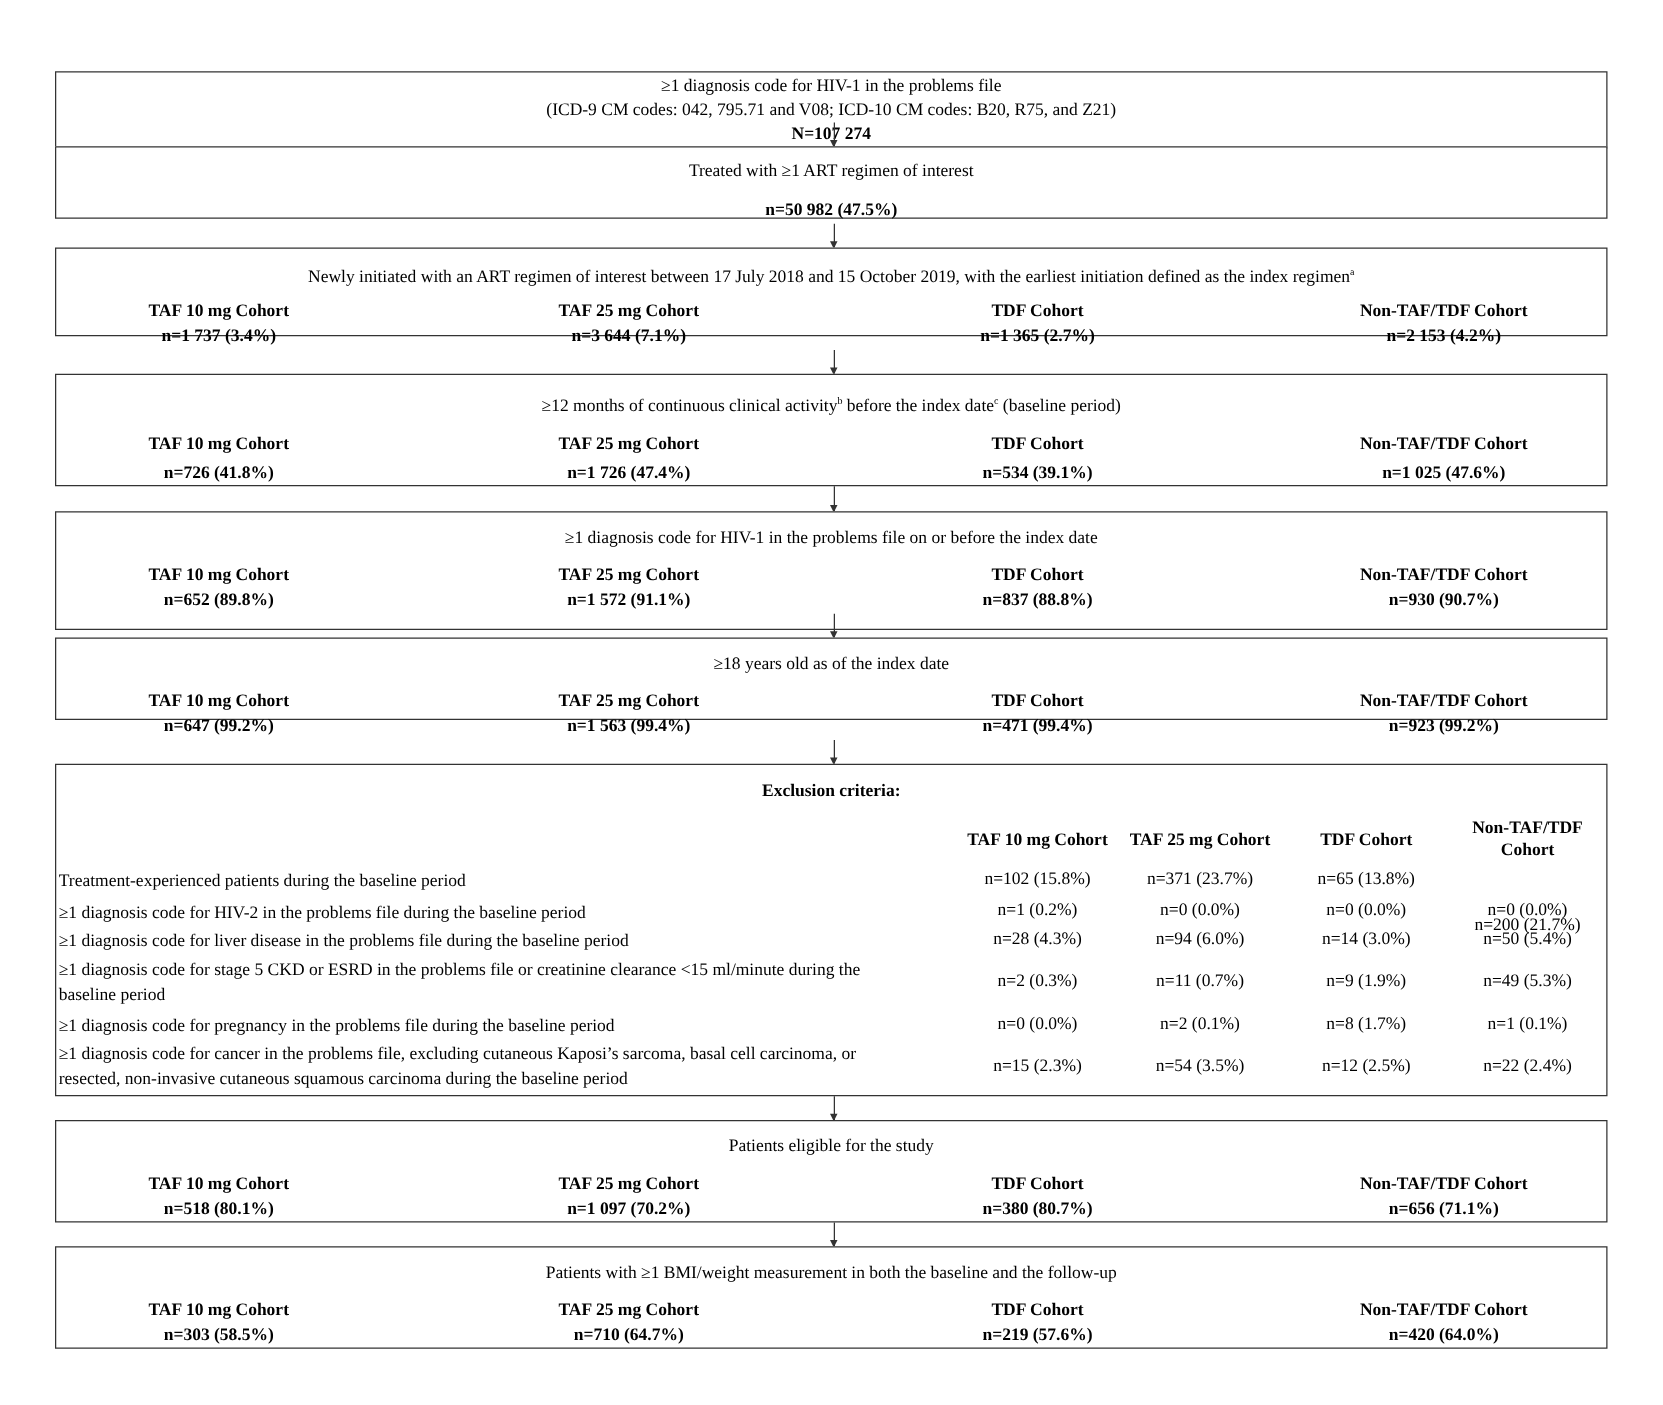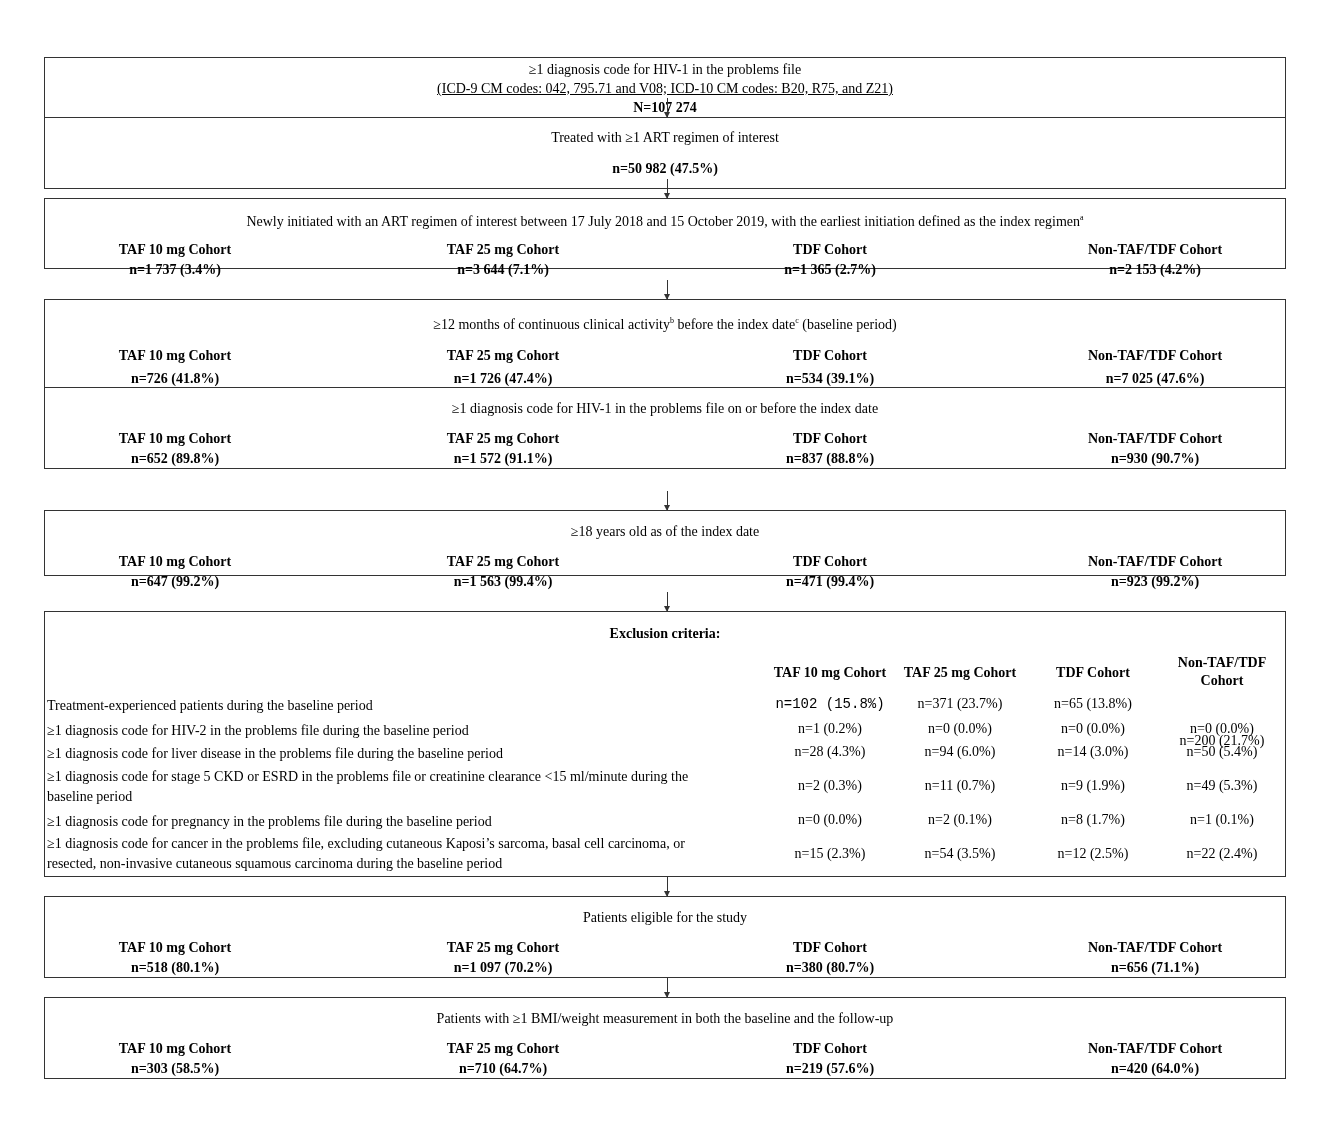--- a/index.html
+++ b/index.html
@@ -17,26 +17,26 @@
   .ex-row { position: absolute; left: 2px; width: 1240px; font-size: 14px; }
   .ex-label { position: absolute; left: 0; width: 680px; line-height: 20px; }
   .ex-val { position: absolute; width: 130px; text-align: center; }
   .ex-head { position: absolute; font-weight: bold; text-align: center; width: 130px; line-height: 18px; }
 </style>
 </head>
 <body>
 
 <div class="box" style="top:36px;height:62px;margin-top:21px;">
   <div class="title" style="top:4px;">≥1 diagnosis code for HIV-1 in the problems file</div>
-  <div class="title" style="top:23px;text-decoration:underline;">(ICD-9 CM codes: 042, 795.71 and V08; ICD-10 CM codes: B20, R75, and Z21)</div>
+  <div class="title" style="top:23px;">(ICD-9 CM codes: 042, 795.71 and V08; ICD-10 CM codes: B20, R75, and Z21)</div>
   <div class="title bold" style="top:42px;">N=107 274</div>
 </div>
 <div class="arrow" style="top:98px;height:19px;"></div>
 
-<div class="box" style="top:117px;height:72px;">
+<div class="box" style="top:117px;height:58px;">
   <div class="title" style="top:12px;">Treated with ≥1 ART regimen of interest</div>
   <div class="title bold" style="top:43px;">n=50 982 (47.5%)</div>
 </div>
 <div class="arrow" style="top:179px;height:19px;"></div>
 
 <div class="box" style="top:198px;height:71px;">
   <div class="title" style="top:14px;">
     <span>Newly initiated with an ART regimen of interest between 17 July 2018 and 15 October 2019, with the earliest initiation defined as the index regimen</span><sup>a</sup>
   </div>
   <div class="col c1" style="top:43px;">
@@ -69,26 +69,26 @@
   <div class="col c2" style="top:48px;">
       <span class="lbl" style="height:23px;">TAF 25 mg Cohort</span>
       <span class="val">n=1 726 (47.4%)</span>
     </div>
   <div class="col c3" style="top:48px;">
       <span class="lbl" style="height:23px;">TDF Cohort</span>
       <span class="val">n=534 (39.1%)</span>
     </div>
   <div class="col c4" style="top:48px;">
       <span class="lbl" style="height:23px;">Non-TAF/TDF Cohort</span>
-      <span class="val">n=7 025 (47.6%)</span>
+      <span class="val">n=1 025 (47.6%)</span>
     </div>
 </div>
 <div class="arrow" style="top:389px;height:20px;"></div>
 
-<div class="box" style="top:387px;height:82px;">
+<div class="box" style="top:409px;height:95px;">
   <div class="title" style="top:13px;">≥1 diagnosis code for HIV-1 in the problems file on or before the index date</div>
   <div class="col c1" style="top:43px;">
       <span class="lbl">TAF 10 mg Cohort</span>
       <span class="val">n=652 (89.8%)</span>
     </div>
   <div class="col c2" style="top:43px;">
       <span class="lbl">TAF 25 mg Cohort</span>
       <span class="val">n=1 572 (91.1%)</span>
     </div>
   <div class="col c3" style="top:43px;">
@@ -125,21 +125,21 @@
 
 <div class="box" style="top:611px;height:266px;">
   <div class="title bold" style="top:14px;">Exclusion criteria:</div>
   <div class="ex-head" style="left:720px;top:52px;">TAF 10 mg Cohort</div>
   <div class="ex-head" style="left:850px;top:52px;">TAF 25 mg Cohort</div>
   <div class="ex-head" style="left:983px;top:52px;">TDF Cohort</div>
   <div class="ex-head" style="left:1112px;top:42px;width:130px;">Non-TAF/TDF Cohort</div>
 
   <div class="ex-row" style="top:84px;">
     <div class="ex-label">Treatment-experienced patients during the baseline period</div>
-    <div class="ex-val" style="left:718px;top:0;font-family:Liberation Mono, monospace;">n=102 (15.8%)</div>
+    <div class="ex-val" style="left:718px;top:0;">n=102 (15.8%)</div>
     <div class="ex-val" style="left:848px;top:0;">n=371 (23.7%)</div>
     <div class="ex-val" style="left:981px;top:0;">n=65 (13.8%)</div>
     <div class="ex-val" style="left:1110px;top:0;margin-top:37px;">n=200 (21.7%)</div>
   </div>
   <div class="ex-row" style="top:109px;">
     <div class="ex-label">≥1 diagnosis code for HIV-2 in the problems file during the baseline period</div>
     <div class="ex-val" style="left:718px;">n=1 (0.2%)</div>
     <div class="ex-val" style="left:848px;">n=0 (0.0%)</div>
     <div class="ex-val" style="left:981px;">n=0 (0.0%)</div>
     <div class="ex-val" style="left:1110px;">n=0 (0.0%)</div>

